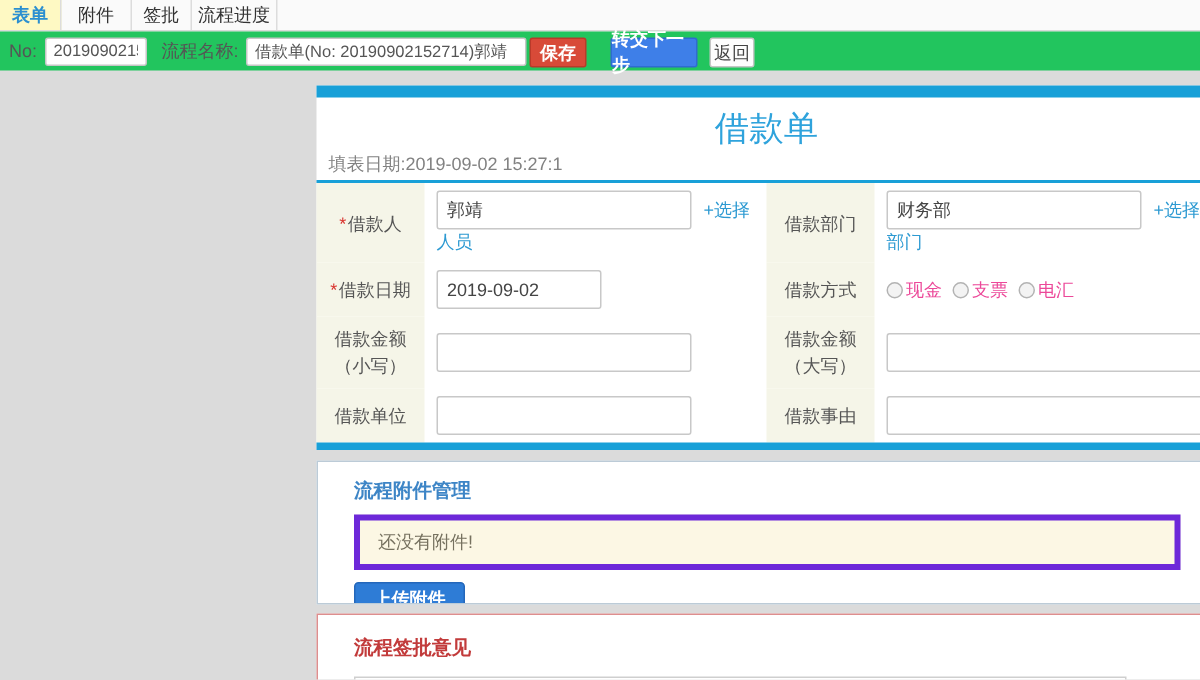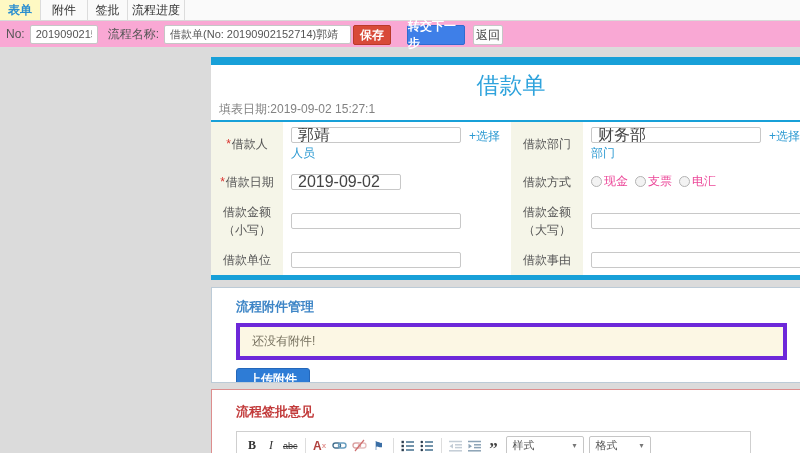--- a/index.html
+++ b/index.html
@@ -20,21 +20,21 @@
     display:flex; align-items:center; justify-content:center;
     border-right:1px solid #dcdcdc; color:#333; cursor:pointer;
     font-size:12px;
   }
   .tab.active { color:#2b8fd0; font-weight:bold; background:#fef9c3; }
   .tab.t0 { width:41px; } .tab.t1 { width:47px; } .tab.t2 { width:40px; } .tab.t3 { width:57px; }
 
   
   .cmdbar {
     position:absolute; top:21px; left:0; width:800px; height:27px;
-    background:#f9a8d4; border-bottom:1px solid #dcdcdc;
+    background:#22c55e; border-bottom:1px solid #dcdcdc;
     display:flex; align-items:center; padding-left:6px;
   }
   .cmdbar label { color:#555; margin-right:5px; }
   .cmdbar input {
     height:19px; border:1px solid #c6c6c6; border-radius:2px;
     background:#fff; color:#555; font-size:11px; padding:0 5px;
     font-family:"Liberation Sans", sans-serif;
   }
   .inp-no { width:68px; margin-right:10px; }
   .inp-proc { width:187px; }
@@ -56,22 +56,22 @@
   .divider-blue { height:2px; background:#18a0d8; }
 
   table.form { width:100%; border-collapse:collapse; table-layout:fixed; }
   table.form td { vertical-align:middle; }
   td.lbl {
     width:72px; background:#f5f5e8; text-align:center;
     color:#555; font-size:12px; padding:6px 6px; line-height:18px;
   }
   td.fld { padding:5px 8px; }
   td.fld input {
-    height:16px; border:1px solid #c8c8c8; border-radius:2px;
-    background:#fff; color:#444; font-size:16px; padding:0 6px;
+    height:26px; border:1px solid #c8c8c8; border-radius:2px;
+    background:#fff; color:#444; font-size:12px; padding:0 6px;
     font-family:"Liberation Sans", sans-serif;
   }
   .w170 { width:170px; } .w110 { width:110px; } .w215 { width:215px; }
   input.readonly { background:#ebebeb; }
   .req { color:#d9332e; margin-right:1px; }
   a.pick { color:#2d9ad2; text-decoration:none; margin-left:8px; cursor:pointer; }
   .radios { display:flex; align-items:center; gap:7px; }
   .radio-opt { display:flex; align-items:center; gap:2px; color:#ec4899; cursor:pointer; }
   .radio-circle { width:11px; height:11px; border-radius:50%; border:1px solid #b3b3b3; background:#f3f3f3; }
 

